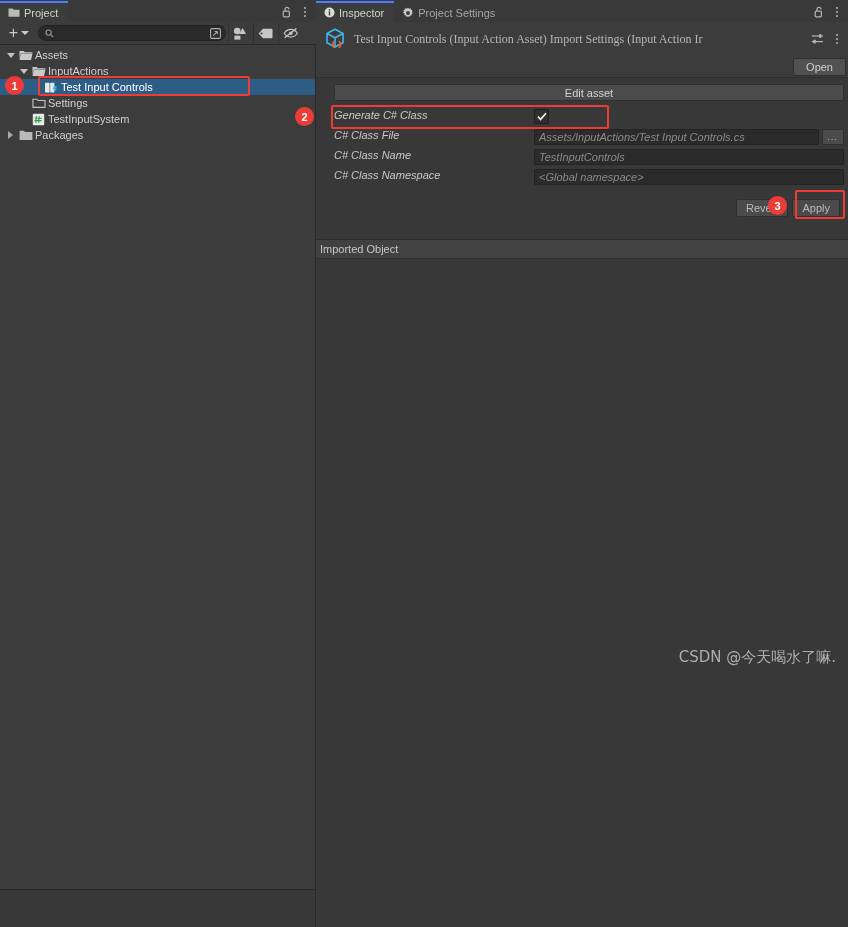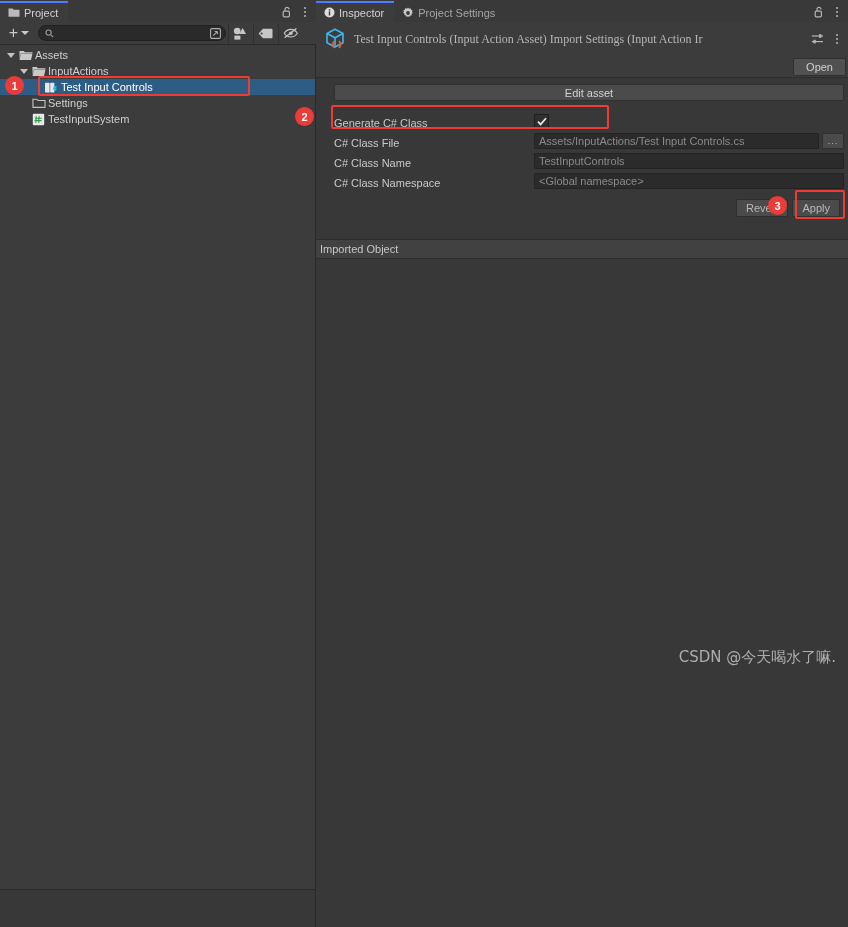--- a/index.html
+++ b/index.html
@@ -126,21 +126,21 @@
   .body{flex:1;background:#383838;position:relative;display:flex;flex-direction:column;}
 
   .edit-asset-wrap{padding:6px 4px 0 18px;}
   .edit-asset{
     width:100%;height:17px;background:#4b4b4b;border:1px solid #303030;border-radius:2px;
     display:flex;align-items:center;justify-content:center;color:#d2d2d2;font-size:11px;
     box-sizing:border-box;
   }
 
   .props{padding:8px 4px 0 18px;position:relative;}
-  .prow{height:20px;display:flex;align-items:flex-end;position:relative;}
+  .prow{height:20px;display:flex;align-items:flex-start;position:relative;font-style:italic;}
   .plabel{width:200px;font-size:11px;color:#c9c9c9;flex:0 0 200px;}
   .pfield{
     flex:1;height:16px;background:#2b2b2b;border:1px solid #232323;border-radius:1px;
     display:flex;align-items:center;padding:0 4px;box-sizing:border-box;
     color:#8e8e8e;font-size:11px;overflow:hidden;white-space:nowrap;
   }
   .pfield.dim{color:#8a8a8a;}
   .chk{
     width:13px;height:13px;background:#2f2f2f;border:1px solid #1e1e1e;border-radius:1px;
     display:flex;align-items:center;justify-content:center;
@@ -318,20 +318,31 @@
         <span class="tw"></span>
         <span class="ricon">
           <svg width="13" height="13" viewBox="0 0 13 13">
             <rect x="0.8" y="0.8" width="11.4" height="11.4" rx="1" fill="#e9e9e9"></rect>
             <path d="M4.3 3.1l-.5 6.8M7.2 3.1l-.5 6.8M2.9 5.3h7M2.6 7.6h7" stroke="#2f9e44" stroke-width="1.1" fill="none"></path>
           </svg>
         </span>
         <span class="rlabel">TestInputSystem</span>
       </div>
 
+      <div class="row" style="padding-left:4px;">
+        <span class="tw">
+            <span class="tri-rt"></span>
+          </span>
+        <span class="ricon">
+          <svg width="14" height="12" viewBox="0 0 14 12">
+              <path d="M0.6 1.8h4.2l1.2 1.3h7.4v7.9H0.6z" fill="#b9b9b9"></path>
+            </svg>
+        </span>
+        <span class="rlabel">Packages</span>
+      </div>
 
     </div>
 
     <div class="panel-bottom"></div>
   </div>
 
   <div class="inspector">
 
     <div class="insp-tabbar">
       <div class="tab">

